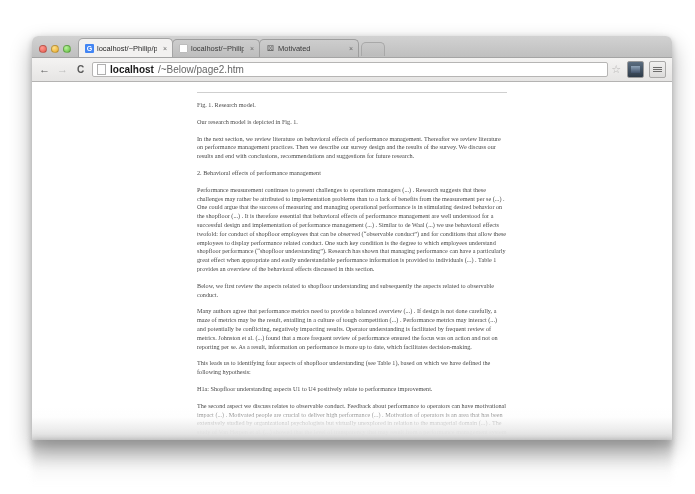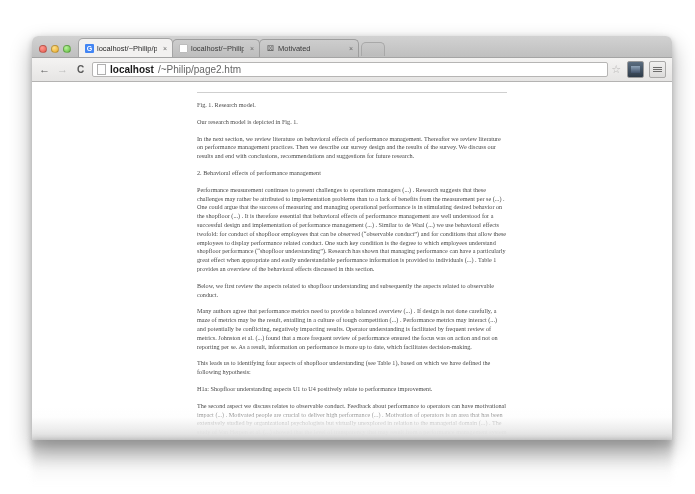--- a/index.html
+++ b/index.html
@@ -335,21 +335,21 @@
     </div>
 
     <div class="toolbar">
       <span class="nav-btn back">←</span>
       <span class="nav-btn fwd">→</span>
       <span class="nav-btn reload">C</span>
 
       <div class="omnibox" title="localhost/~Philip/page2.htm">
         <span class="page-icon"></span>
         <span class="url-host">localhost</span>
-          <span class="url-path">/~Philip/page2.htm</span>
+          <span class="url-path">/~Below/page2.htm</span>
       </div>
 
       <span class="star-icon">☆</span>
 
       <div class="tool-btn ext">
         <span class="inner"></span>
       </div>
 
       <div class="tool-btn menu">
         <span></span>

